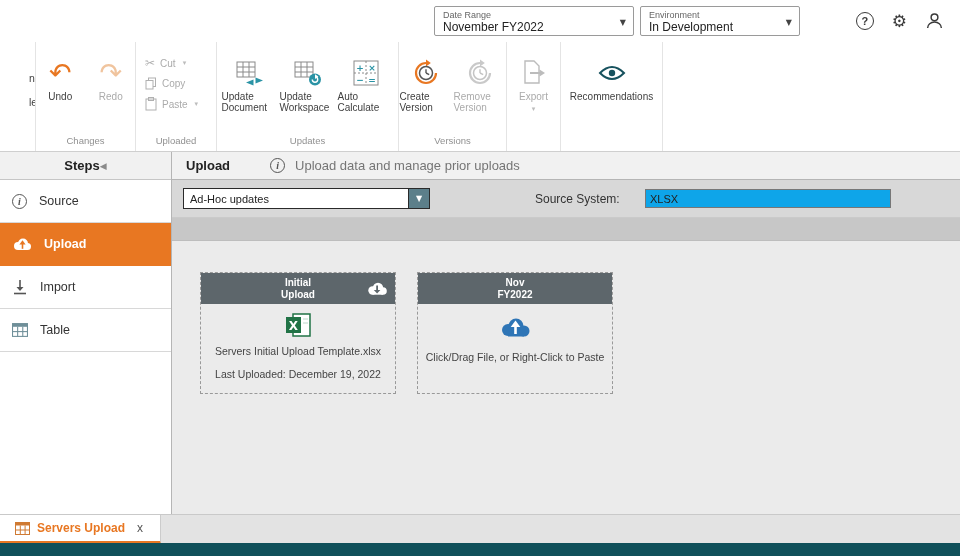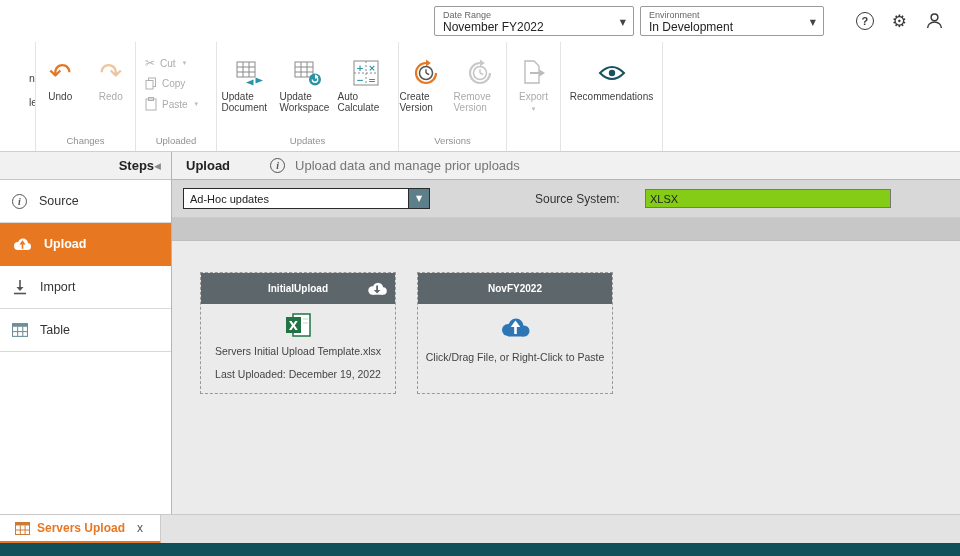--- a/index.html
+++ b/index.html
@@ -4,21 +4,21 @@
 <style>
   * { margin:0; padding:0; box-sizing:border-box; }
   html,body { width:960px; height:556px; background:#fff; font-family:"Liberation Sans",sans-serif; overflow:hidden; }
   .app { position:relative; width:960px; height:556px;border-radius:10px; }
   .dv { font-family:"DejaVu Sans",sans-serif; }
 
   
   .topbar { position:absolute; top:0; left:0; width:960px; height:42px; background:#fff; }
   .combo { position:absolute; top:6px; height:30px; border:1px solid #9a9a9a; border-radius:2px; background:#fff; padding:3px 22px 0 8px; cursor:pointer; }
   .combo-dr { left:434px; width:200px; }
-  .combo-env { left:640px; width:184px; }
+  .combo-env { left:640px; width:160px; }
   .combo-label { font-size:9px; color:#666; line-height:10px; }
   .combo-value { font-size:12px; color:#222; line-height:14px; }
   .combo-caret { position:absolute; right:7px; top:11px; font-size:8px; color:#444; }
   .topbar-icons { position:absolute; right:16px; top:11px; display:flex; gap:18px; align-items:center; }
   .help-circle { width:18px; height:18px; border:1.6px solid #3a3a3a; border-radius:50%; display:flex; align-items:center; justify-content:center; font-size:11px; font-weight:bold; color:#3a3a3a; cursor:pointer; }
   .gear-glyph { font-size:17px; color:#3a3a3a; line-height:18px; cursor:pointer; }
 
   
   .ribbon { position:absolute; top:42px; left:0; width:960px; height:110px; background:#fff; border-bottom:1px solid #cfcfcf; display:flex; }
   .rgroup { display:flex; flex-direction:column; border-right:1px solid #e4e4e4; }
@@ -33,43 +33,43 @@
   .undo-glyph { font-size:27px; line-height:26px; color:#e87722; }
   .redo-glyph { font-size:27px; line-height:26px; color:#f0c49e; }
   .clip-col { display:flex; flex-direction:column; padding:14px 4px 0 9px; gap:7px; }
   .clip-row { display:flex; align-items:center; gap:5px; font-size:10px; color:#ababab; cursor:pointer; }
   .clip-caret { font-size:7px; color:#bcbcbc; margin-left:2px; }
   .scissors { font-size:12px; color:#b0b0b0; }
   .export-caret { font-size:7px; color:#bcbcbc; }
 
   
   .sidebar { position:absolute; top:152px; left:0; width:172px; height:362px; background:#fff; border-right:1px solid #b5b5b5; }
-  .sidebar-header { height:28px; background:#f1f1f1; border-bottom:1px solid #c6c6c6; display:flex; align-items:center; justify-content:flex-end; padding:0 10px; font-size:13px; font-weight:bold; color:#222; }
+  .sidebar-header { height:28px; background:#f1f1f1; border-bottom:1px solid #c6c6c6; display:flex; align-items:center; justify-content:center; padding:0 10px; font-size:13px; font-weight:bold; color:#222; }
   .collapse { color:#8a8a8a; font-size:9px; cursor:pointer; }
   .step { height:43px; border-bottom:1px solid #d8d8d8; display:flex; align-items:center; padding:0 12px; gap:12px; font-size:12.5px; color:#333; background:#fff; cursor:pointer; }
   .step.active { background:#e87722; color:#fff; font-weight:bold; border-bottom-color:#e87722; }
   .info-circle { width:15px; height:15px; border-radius:50%; border:1.5px solid #555; color:#555; font-size:10px; font-weight:bold; font-style:italic; display:flex; align-items:center; justify-content:center; font-family:"Liberation Serif",serif; flex:0 0 auto; }
 
   
   .main { position:absolute; top:152px; left:172px; width:788px; height:362px; background:#ebebeb; }
   .main-header { height:28px; background:#f1f1f1; border-bottom:1px solid #b5b5b5; display:flex; align-items:center; padding:0 14px; gap:10px; }
   .main-title { font-size:13px; font-weight:bold; color:#222; margin-right:30px; }
   .main-subtitle { font-size:13px; color:#757575; }
   .toolbar { height:38px; background:#d8d8d8; position:relative; border-bottom:1px solid #cacaca; }
   .dropdown { position:absolute; left:11px; top:8px; width:247px; height:21px; background:#fff; border:1px solid #2a2a2a; display:flex; cursor:pointer; }
   .dropdown-text { flex:1; font-size:11px; color:#222; padding:4px 6px; white-space:nowrap; overflow:hidden; }
   .dropdown-btn { width:21px; background:#5c7f8a; border-left:1px solid #2a2a2a; color:#fff; display:flex; align-items:center; justify-content:center; font-size:8px; }
   .src-label { position:absolute; left:363px; top:12px; font-size:12px; color:#333; }
-  .src-input { position:absolute; left:473px; top:9px; width:246px; height:19px; border:1px solid #777; background:#84cc16; font-size:11px; padding:0 4px; color:#222; font-family:"Liberation Sans",sans-serif; }
+  .src-input { position:absolute; left:473px; top:9px; width:246px; height:19px; border:1px solid #777; background:#0ea5e9; font-size:11px; padding:0 4px; color:#222; font-family:"Liberation Sans",sans-serif; }
   .band2 { height:23px; background:#c7c7c7; border-bottom:1px solid #bdbdbd; }
   .content { position:relative; height:272px; }
 
   .card { position:absolute; top:31px; width:196px; height:122px; border:1px dashed #999; cursor:pointer; }
   .card1 { left:28px; } .card2 { left:245px; }
-  .card-header { height:31px; background:#5d666b; color:#fff; display:flex; flex-direction:row; align-items:center; justify-content:center; font-size:10px; font-weight:bold; line-height:12px; position:relative; }
+  .card-header { height:31px; background:#5d666b; color:#fff; display:flex; flex-direction:column; align-items:center; justify-content:center; font-size:10px; font-weight:bold; line-height:12px; position:relative; }
   .card-dl { position:absolute; right:7px; top:8px; cursor:pointer; }
   .card-body { display:flex; flex-direction:column; align-items:center; padding-top:9px; }
   .card-file, .card-last, .card-instruction { font-size:10.5px; color:#444; }
   .card-file { margin-top:8px; } .card-last { margin-top:11px; } .card-instruction { margin-top:12px; }
 
   
   .tabbar { position:absolute; top:514px; left:0; width:960px; height:29px; background:#e3e3e3; border-top:1px solid #c9c9c9; }
   .tab { position:absolute; left:0; top:0; width:161px; height:29px; background:#fff; border-right:1px solid #ccc; border-bottom:3px solid #e87722; display:flex; align-items:center; padding:0 15px; gap:7px; cursor:pointer; }
   .tab-label { font-size:12px; font-weight:bold; color:#e87722; flex:1; white-space:nowrap; }
   .tab-close { font-size:12px; color:#555; cursor:pointer; padding:0 2px; }

